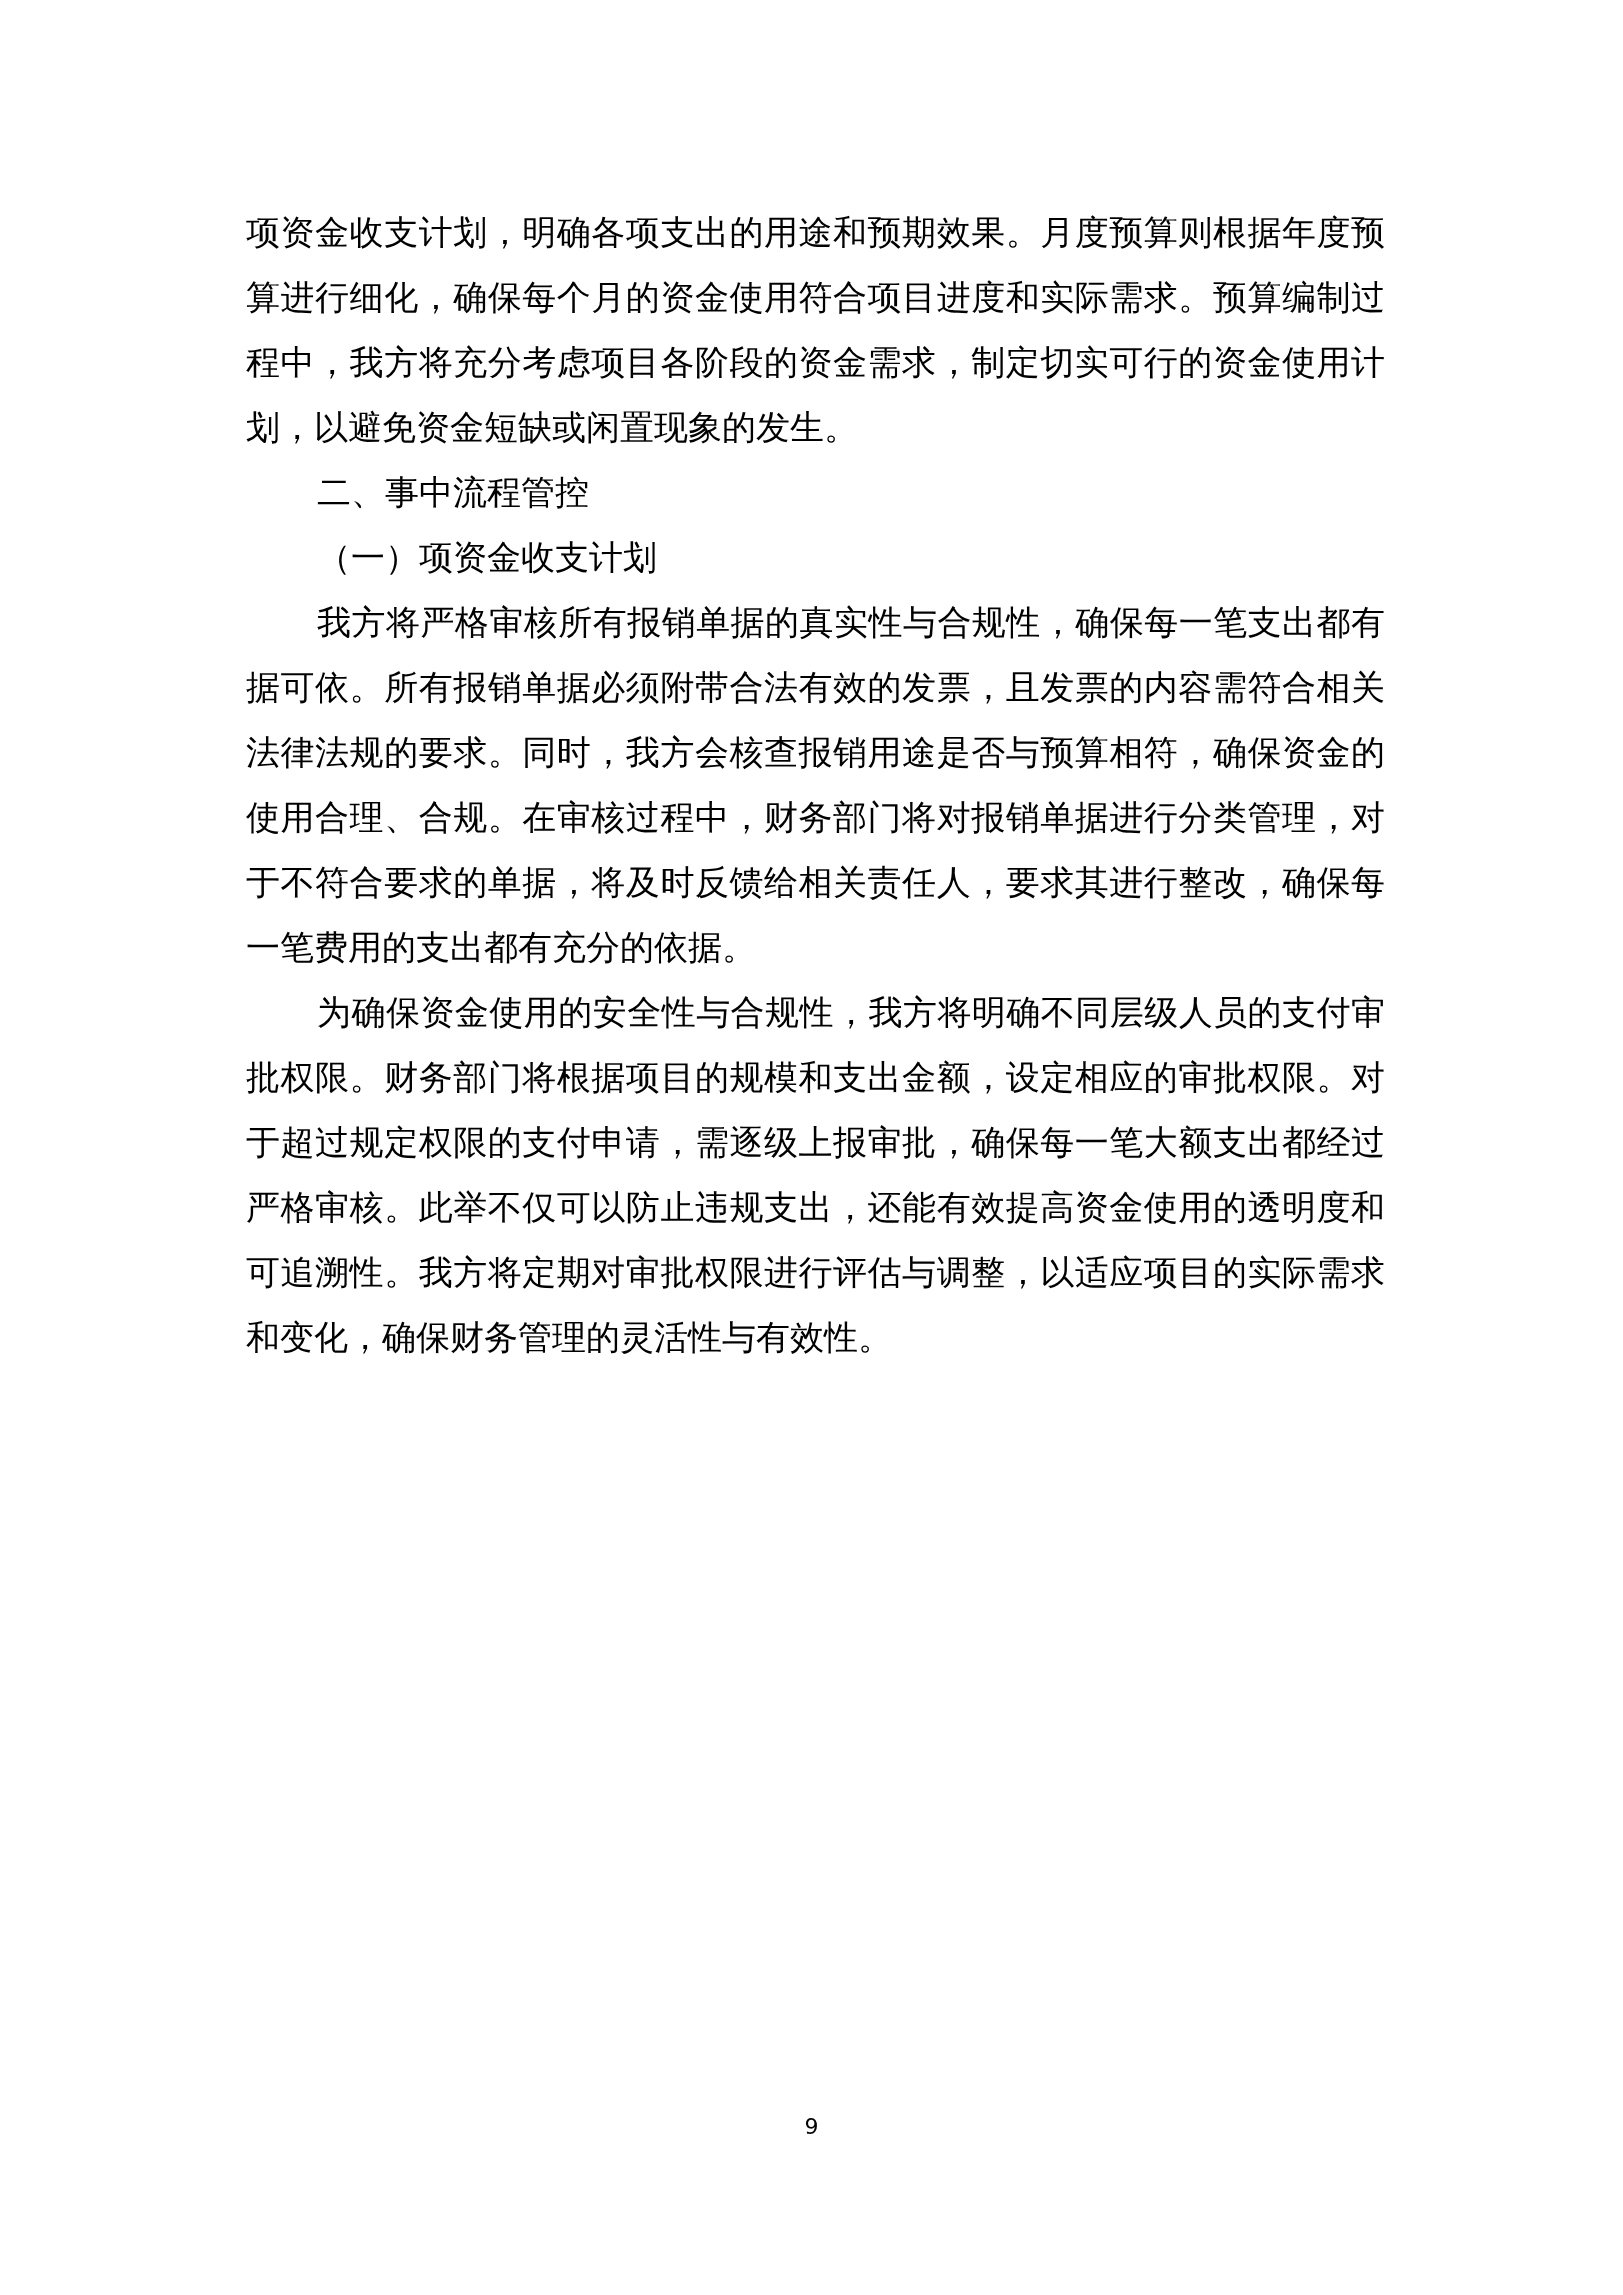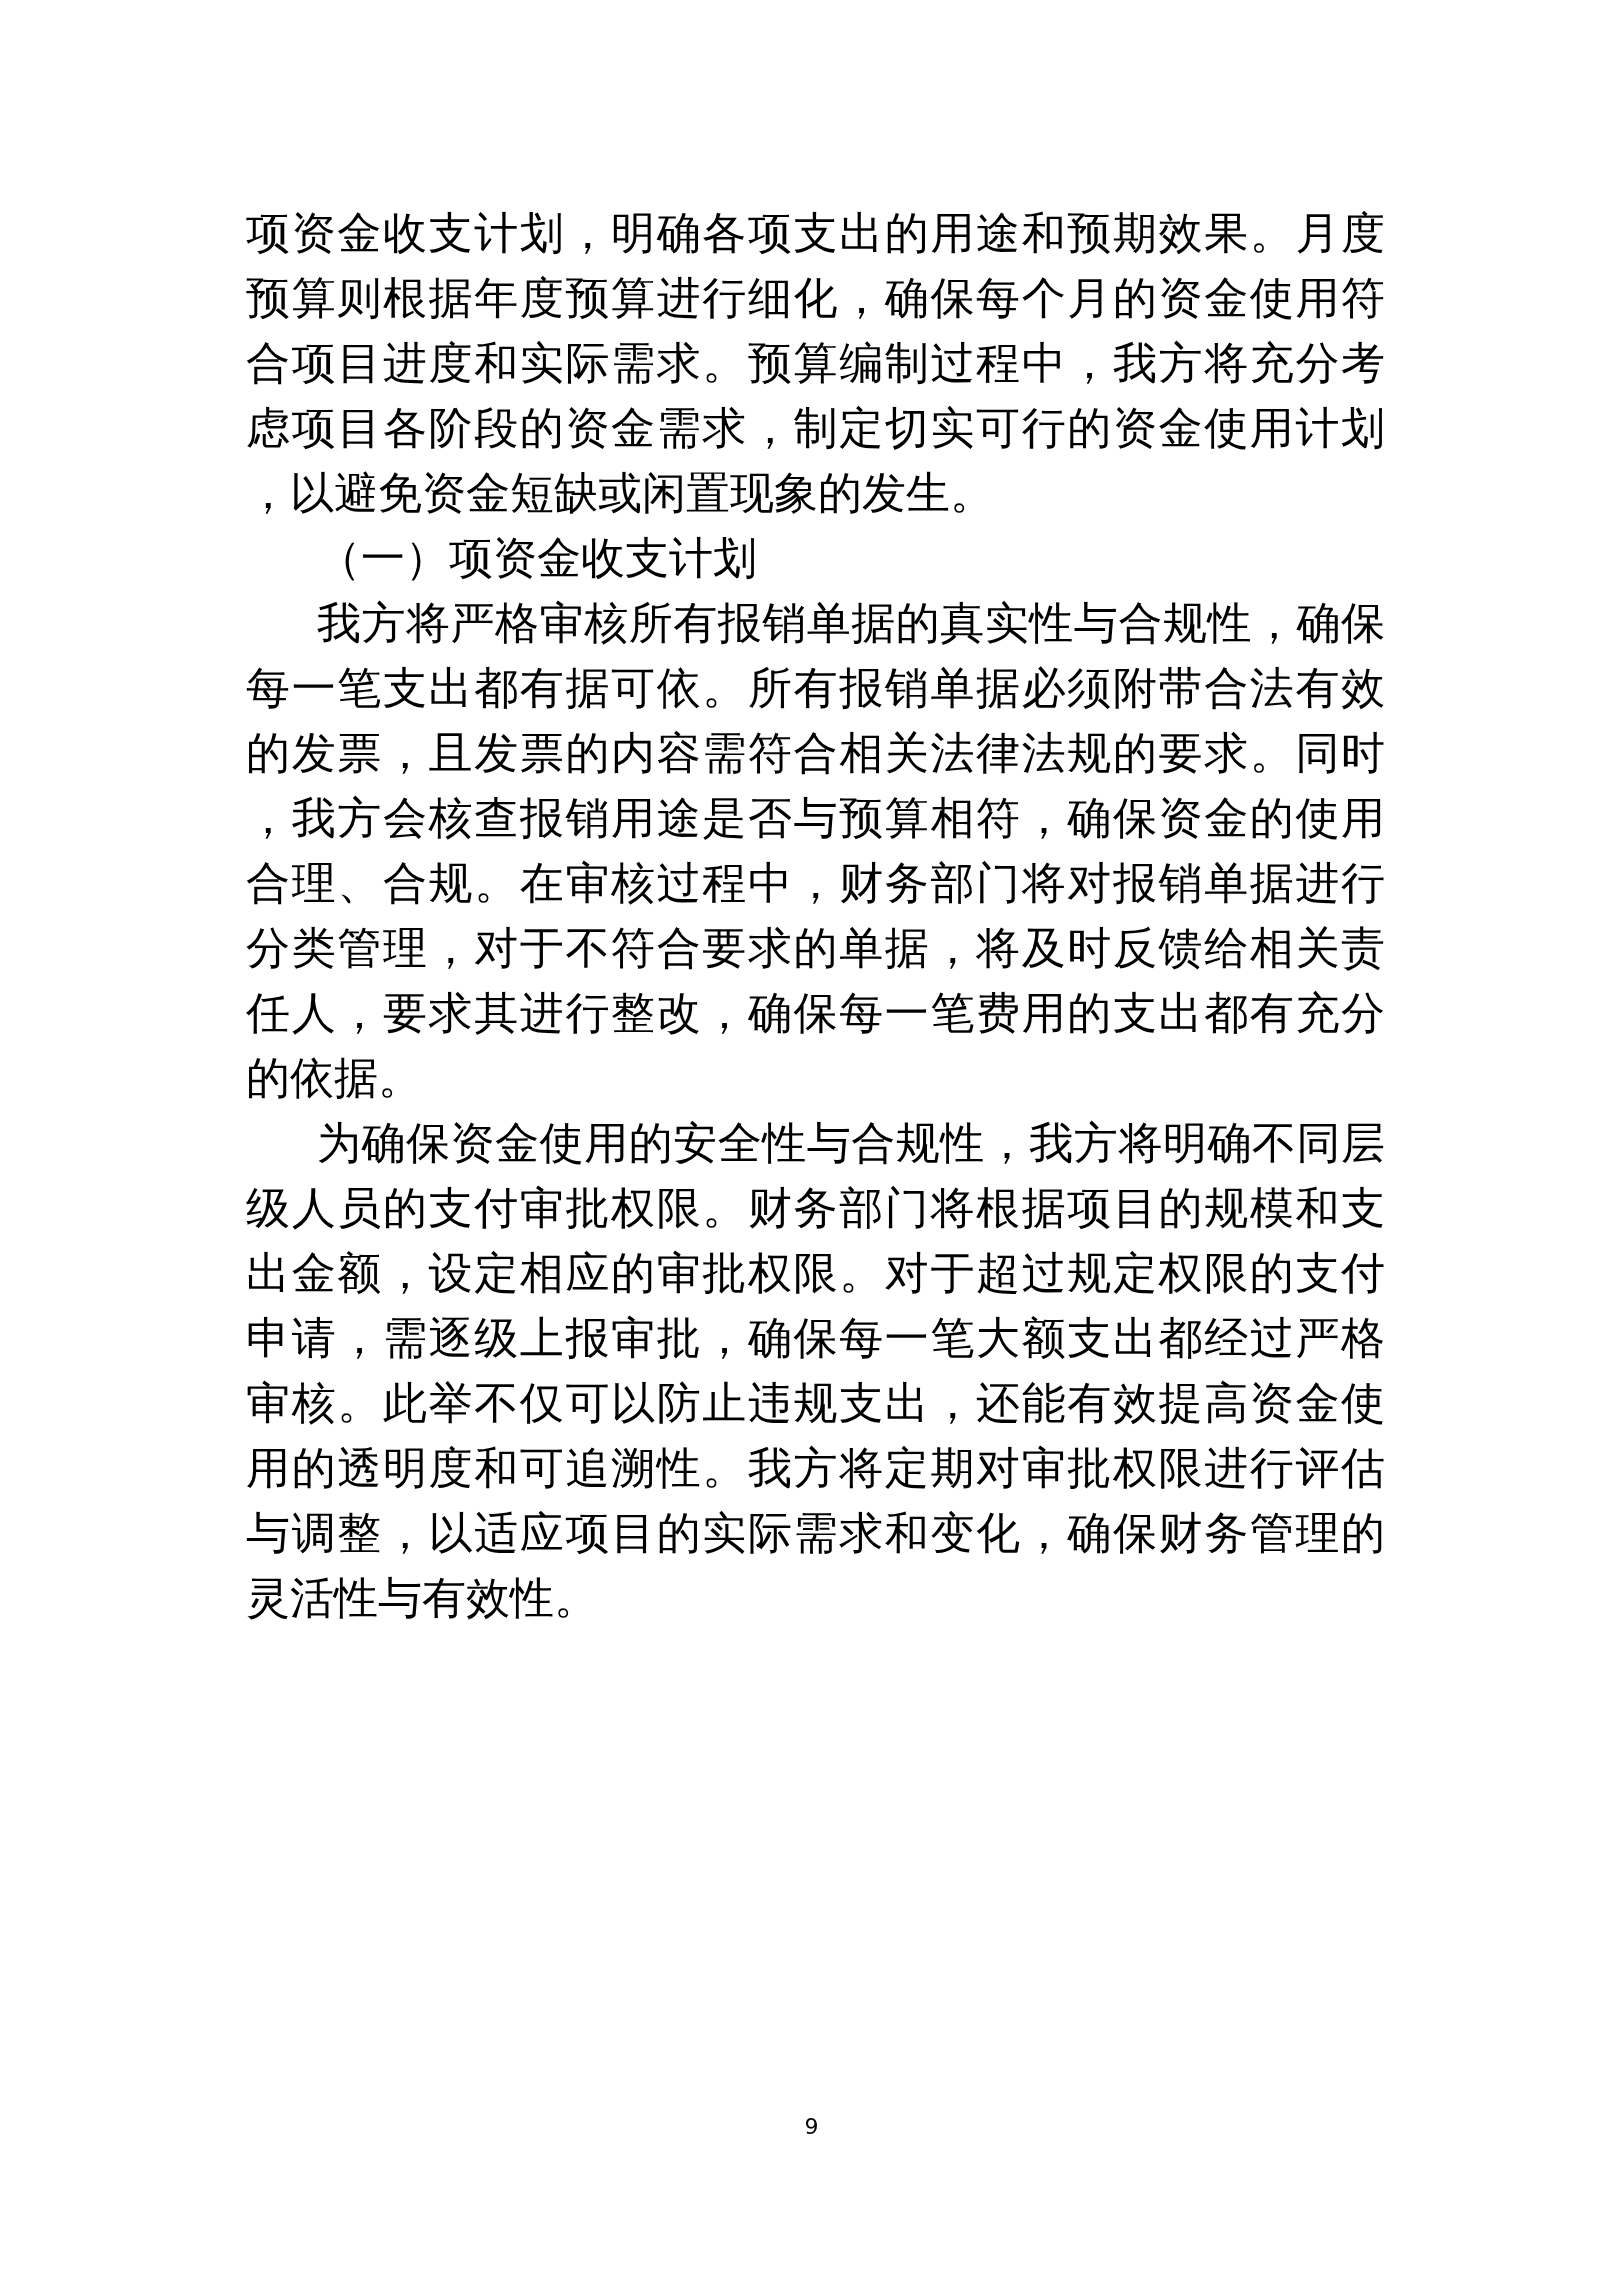--- a/index.html
+++ b/index.html
@@ -3,21 +3,21 @@
 <meta charset="utf-8">
 <style>
   html, body { margin: 0; padding: 0; background: #ffffff; }
   body { width: 1623px; height: 2295px; position: relative; overflow: hidden; }
   .page {
     position: absolute;
     left: 246px;
     top: 200px;
     width: 1139px;
     font-family: "DejaVu Serif", "Liberation Serif", serif;
-    font-size: 44px;
+    font-size: 34px;
     line-height: 65px;
     color: #000000;
     text-align: justify;
     text-justify: inter-ideograph;
   }
   .page p {
     margin: 0;
     padding: 0;
     text-indent: 71px;
     word-break: break-all;
@@ -35,19 +35,20 @@
     font-size: 22px;
     line-height: 39px;
     color: #000000;
   }
 </style>
 </head>
 <body>
 
 <div class="page">
   <p class="cont">项资金收支计划，明确各项支出的用途和预期效果。月度预算则根据年度预算进行细化，确保每个月的资金使用符合项目进度和实际需求。预算编制过程中，我方将充分考虑项目各阶段的资金需求，制定切实可行的资金使用计划，以避免资金短缺或闲置现象的发生。</p>
+  <p class="heading">二、事中流程管控</p>
   <p class="heading">（一）项资金收支计划</p>
   <p>我方将严格审核所有报销单据的真实性与合规性，确保每一笔支出都有据可依。所有报销单据必须附带合法有效的发票，且发票的内容需符合相关法律法规的要求。同时，我方会核查报销用途是否与预算相符，确保资金的使用合理、合规。在审核过程中，财务部门将对报销单据进行分类管理，对于不符合要求的单据，将及时反馈给相关责任人，要求其进行整改，确保每一笔费用的支出都有充分的依据。</p>
   <p>为确保资金使用的安全性与合规性，我方将明确不同层级人员的支付审批权限。财务部门将根据项目的规模和支出金额，设定相应的审批权限。对于超过规定权限的支付申请，需逐级上报审批，确保每一笔大额支出都经过严格审核。此举不仅可以防止违规支出，还能有效提高资金使用的透明度和可追溯性。我方将定期对审批权限进行评估与调整，以适应项目的实际需求和变化，确保财务管理的灵活性与有效性。</p>
 </div>
 
 <div class="page-number">9</div>
 
 
 </body></html>

